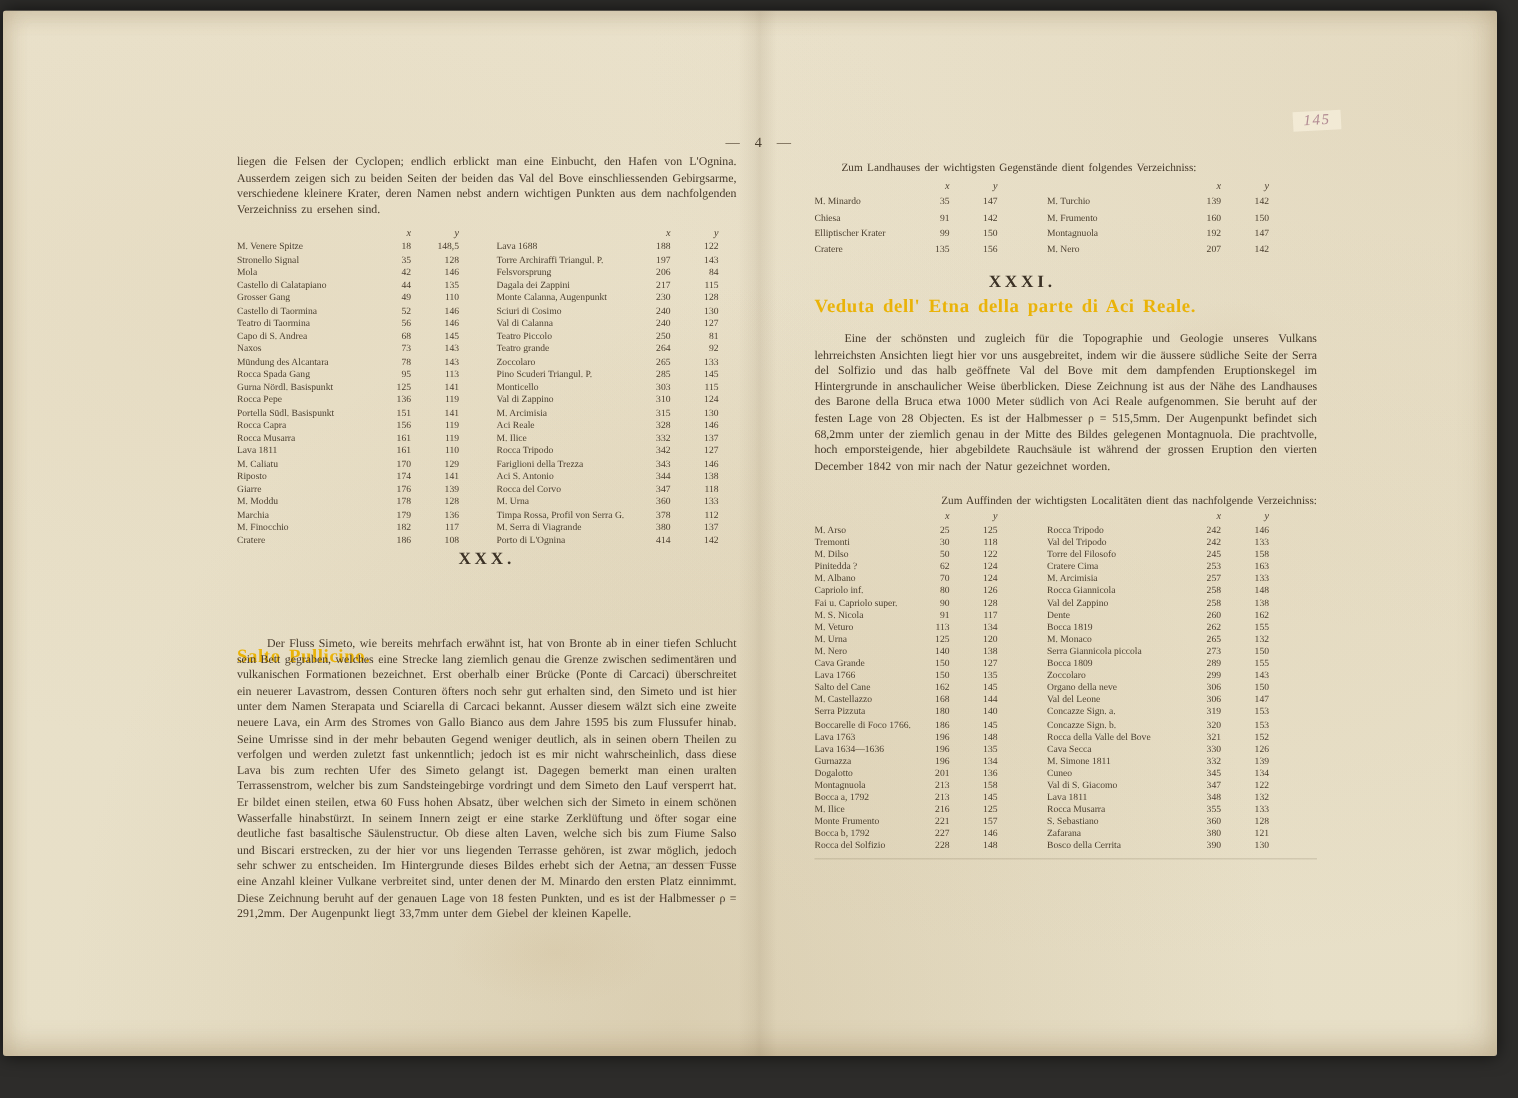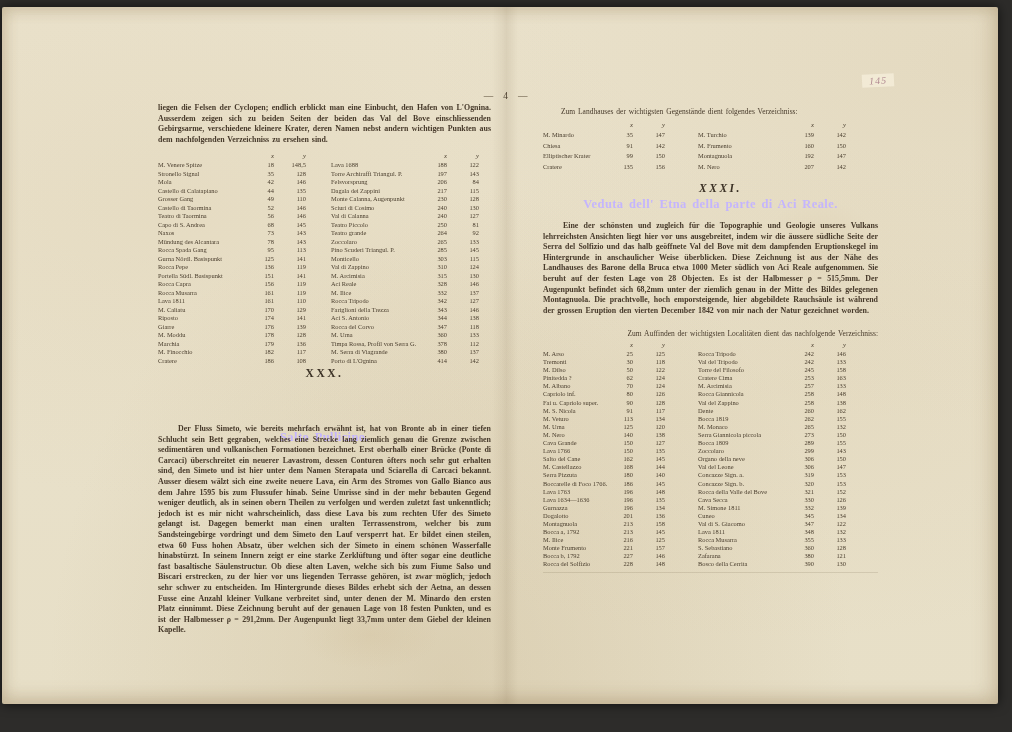--- a/index.html
+++ b/index.html
@@ -19,24 +19,24 @@
   .stain{position:absolute;border-radius:50%;pointer-events:none;}
   .stain.s1{left:300px;top:600px;width:140px;height:70px;background:radial-gradient(rgba(190,160,110,0.12),transparent 70%);}
   .stain.s2{left:760px;top:200px;width:120px;height:90px;background:radial-gradient(rgba(190,160,110,0.10),transparent 70%);}
 
   .page-num{position:absolute;left:0;top:91px;width:1012px;text-align:center;font-size:9.5px;color:#4a3e2e;letter-spacing:1px;}
   .page-num .dash{margin:0 9px;color:#5a4c38;}
   .pencil{position:absolute;left:862px;top:74px;padding:1px 7px;background:rgba(243,235,215,0.9);
     color:#b28b93;font-size:10px;font-style:italic;transform:rotate(-3deg);letter-spacing:1px;}
 
   .blk{position:absolute;color:#46392a;}
-  .par{font-size:7.9px;line-height:10.6px;text-align:justify;word-spacing:1px;font-weight:bold;}
+  .par{font-size:7.9px;line-height:10.6px;text-align:justify;word-spacing:1px;}
   .indent{text-indent:20px;}
   .sec-num{text-align:center;font-weight:bold;font-size:11.5px;letter-spacing:2.5px;color:#3c3226;}
-  .sec-title{text-align:center;font-weight:bold;font-size:12.5px;letter-spacing:0.4px;word-spacing:2px;color:#c4b5fd;}
+  .sec-title{text-align:left;font-weight:bold;font-size:12.5px;letter-spacing:0.4px;word-spacing:2px;color:#eab308;}
   .list-intro{font-size:7.5px;text-indent:18px;word-spacing:1px;}
 
   .ctable{display:flex;font-size:6.4px;color:#4a3e2e;}
   .sub{display:flex;flex-direction:column;}
   .trow,.thead{display:flex;align-items:baseline;}
   .tname{flex:1;white-space:nowrap;overflow:hidden;}
   .tx{width:22px;text-align:right;}
   .ty{width:32px;text-align:right;}
   .thead{font-style:italic;font-size:6.8px;margin-bottom:2px;}
   
@@ -387,21 +387,21 @@
         </div>
         <div class="trow">
           <span class="tname">M. Nero</span>
           <span class="tx">207</span>
           <span class="ty">142</span>
         </div>
       </div>
   </div>
 </div>
 
-<div class="blk sec-num" style="left:553px;top:182px;width:335px;font-style:italic;">XXXI.</div>
+<div class="blk sec-num" style="left:514px;top:182px;width:335px;">XXXI.</div>
 <div class="blk sec-title" style="left:543px;top:197px;width:335px;">Veduta dell' Etna della parte di Aci Reale.</div>
 <div class="blk par indent" style="left:543px;top:221px;width:335px;">Eine der schönsten und zugleich für die Topographie und Geologie unseres Vulkans lehrreichsten Ansichten liegt hier vor uns ausgebreitet, indem wir die äussere südliche Seite der Serra del Solfizio und das halb geöffnete Val del Bove mit dem dampfenden Eruptionskegel im Hintergrunde in anschaulicher Weise überblicken.  Diese Zeichnung ist aus der Nähe des Landhauses des Barone della Bruca etwa 1000 Meter südlich von Aci Reale aufgenommen.  Sie beruht auf der festen Lage von 28 Objecten.  Es ist der Halbmesser ρ = 515,5mm. Der Augenpunkt befindet sich 68,2mm unter der ziemlich genau in der Mitte des Bildes gelegenen Montagnuola. Die prachtvolle, hoch emporsteigende, hier abgebildete Rauchsäule ist während der grossen Eruption den vierten December 1842 von mir nach der Natur gezeichnet worden.</div>
 
 <div class="blk list-intro" style="left:543px;top:329px;width:335px;text-align:right;">Zum Auffinden der wichtigsten Localitäten dient das nachfolgende Verzeichniss:</div>
 
 <div class="blk ctable tr-col t3" style="left:543px;top:341px;width:335px;">
   <div class="sub subA">
     <div class="thead">
       <span class="tname"></span>
       <span class="tx">x</span>

